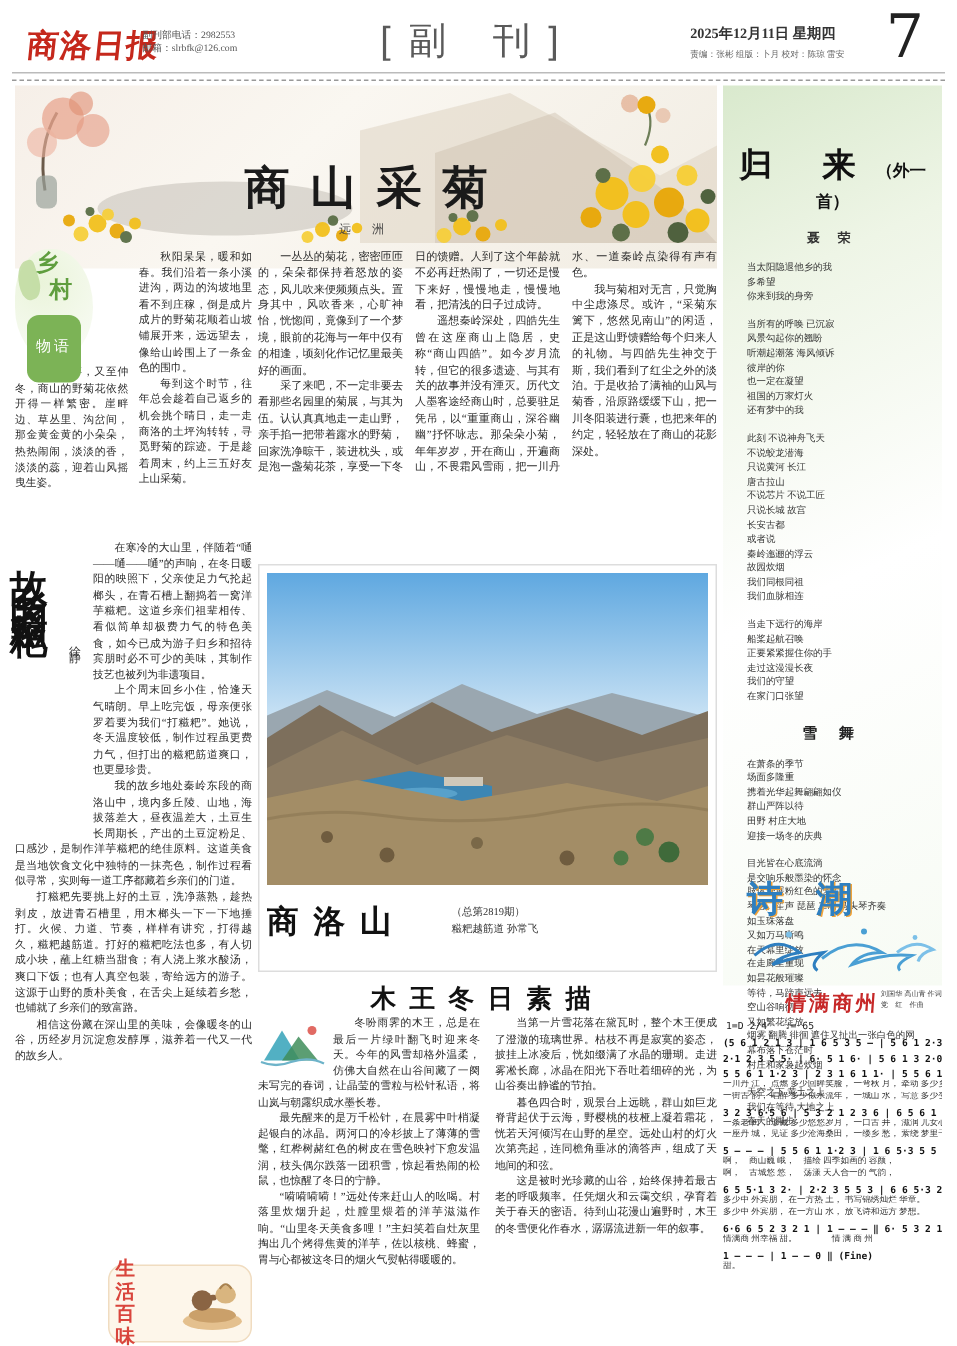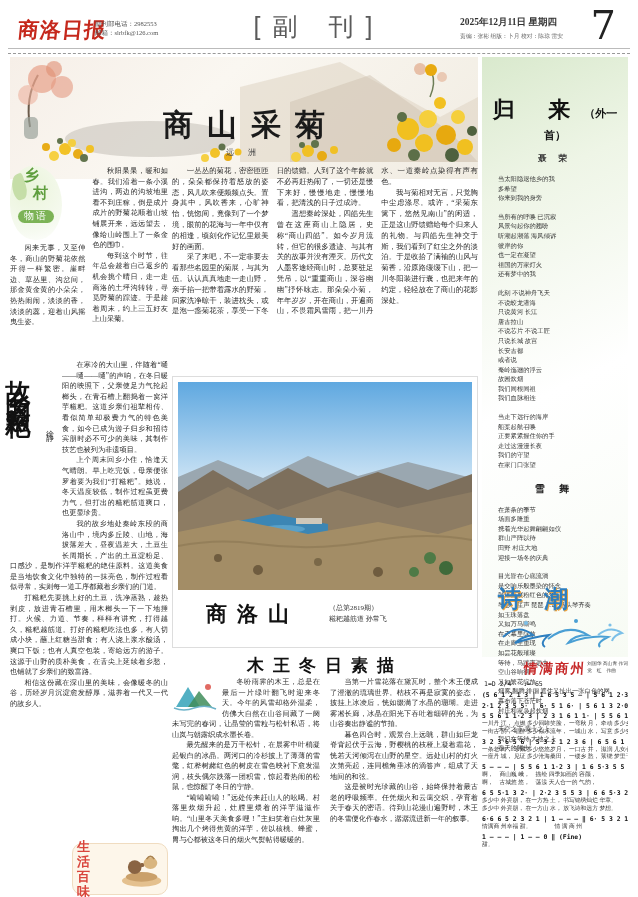--- a/index.html
+++ b/index.html
@@ -30,21 +30,21 @@
   
   .leftcol{position:absolute;left:10px;top:166px;width:158px;height:190px;
        column-count:2;column-gap:7px;font-size:7.2px;line-height:10.6px;text-align:justify;color:#2a2a2a;}
   .leftcol p{margin:0;text-indent:2em;}
   .badge-xc{float:left;width:52px;height:74px;margin:0 4px 3px 0;position:relative;
        background:radial-gradient(circle at 35% 30%,#eaf4da 0%,#f6faf0 70%,#ffffff 100%);
        border-radius:45% 55% 50% 50%;}
   .badge-xc .ch{position:absolute;font-weight:bold;color:#5f9e3e;font-size:15px;font-family:"DejaVu Sans",sans-serif;}
   .badge-xc .c1{left:14px;top:4px;} .badge-xc .c2{left:23px;top:22px;}
   .badge-xc .pill{position:absolute;left:8px;top:44px;background:#7cb356;color:#fff;
-       font-size:10px;padding:1px 6px;border-radius:8px;letter-spacing:2px;}
+       font-size:10px;padding:17px 6px;border-radius:8px;letter-spacing:2px;}
   .badge-xc .leaf{position:absolute;left:2px;top:8px;width:14px;height:26px;background:#bcd89a;
        border-radius:80% 20% 60% 40%;transform:rotate(-18deg);opacity:.8;}
   
   .essay{position:absolute;left:10px;top:360px;width:158px;height:537px;font-size:7.2px;
        line-height:10.6px;text-align:justify;color:#2a2a2a;}
   .essay p{margin:0;text-indent:2em;}
   .vblock{float:left;width:46px;height:192px;position:relative;margin-right:6px;}
   .v-title{writing-mode:vertical-rl;text-orientation:upright;font-size:25px;font-weight:bold;
        color:#111;letter-spacing:9px;height:186px;margin-left:2px;}
   .v-author{position:absolute;right:2px;top:64px;writing-mode:vertical-rl;text-orientation:upright;
@@ -55,21 +55,21 @@
        font-family:"DejaVu Sans",sans-serif;letter-spacing:3px;}
   
   .midbody{position:absolute;left:172px;top:166px;width:306px;height:206px;
        column-count:3;column-gap:8px;font-size:7.4px;line-height:10.8px;text-align:justify;color:#2a2a2a;}
   .midbody p{margin:0;text-indent:2em;}
   
   .photo{position:absolute;left:172px;top:376px;width:306px;height:272px;border:1px solid #ddd;
        box-sizing:border-box;padding:5px;}
   .photo .img{width:294px;height:208px;display:block;}
   .photo .caprow{display:flex;align-items:center;margin-top:10px;}
-  .photo .cap{font-size:21px;font-weight:bold;letter-spacing:10px;color:#111;margin-left:28px;}
+  .photo .cap{font-size:21px;font-weight:bold;letter-spacing:10px;color:#111;}
   .photo .capmeta{margin-left:30px;font-size:7px;color:#333;line-height:11px;}
   
   .sketch{position:absolute;left:172px;top:654px;width:306px;height:240px;}
   .sk-title{text-align:center;font-size:17px;font-weight:bold;letter-spacing:9px;color:#111;margin:0;}
   .sk-author{text-align:center;font-size:8px;color:#333;letter-spacing:4px;margin:4px 0 6px 0;}
   .sk-body{column-count:2;column-gap:10px;font-size:7.2px;line-height:10.5px;text-align:justify;color:#2a2a2a;height:196px;}
   .sk-body p{margin:0;text-indent:2em;}
   .stamp{float:left;width:46px;height:32px;margin:2px 4px 2px 0;}
   
   .poemcol{position:absolute;left:482px;top:57px;width:146px;height:600px;

